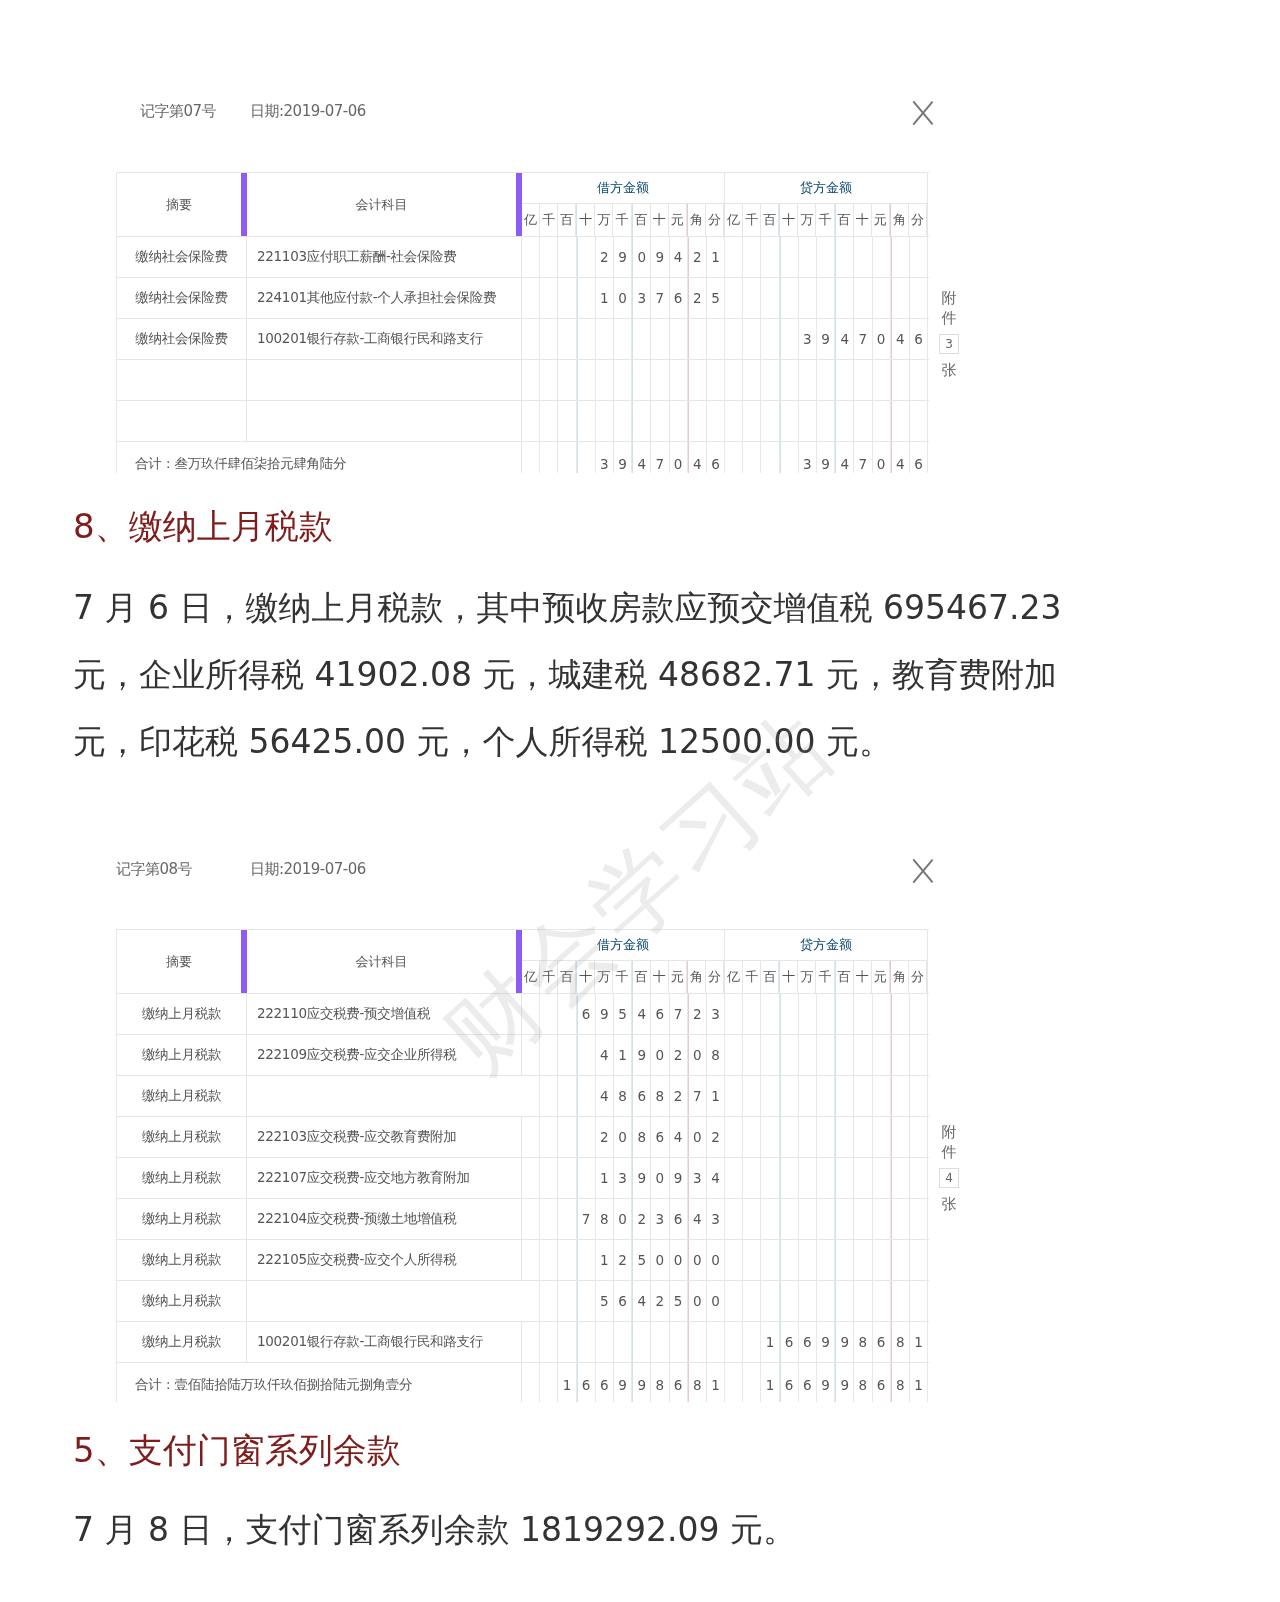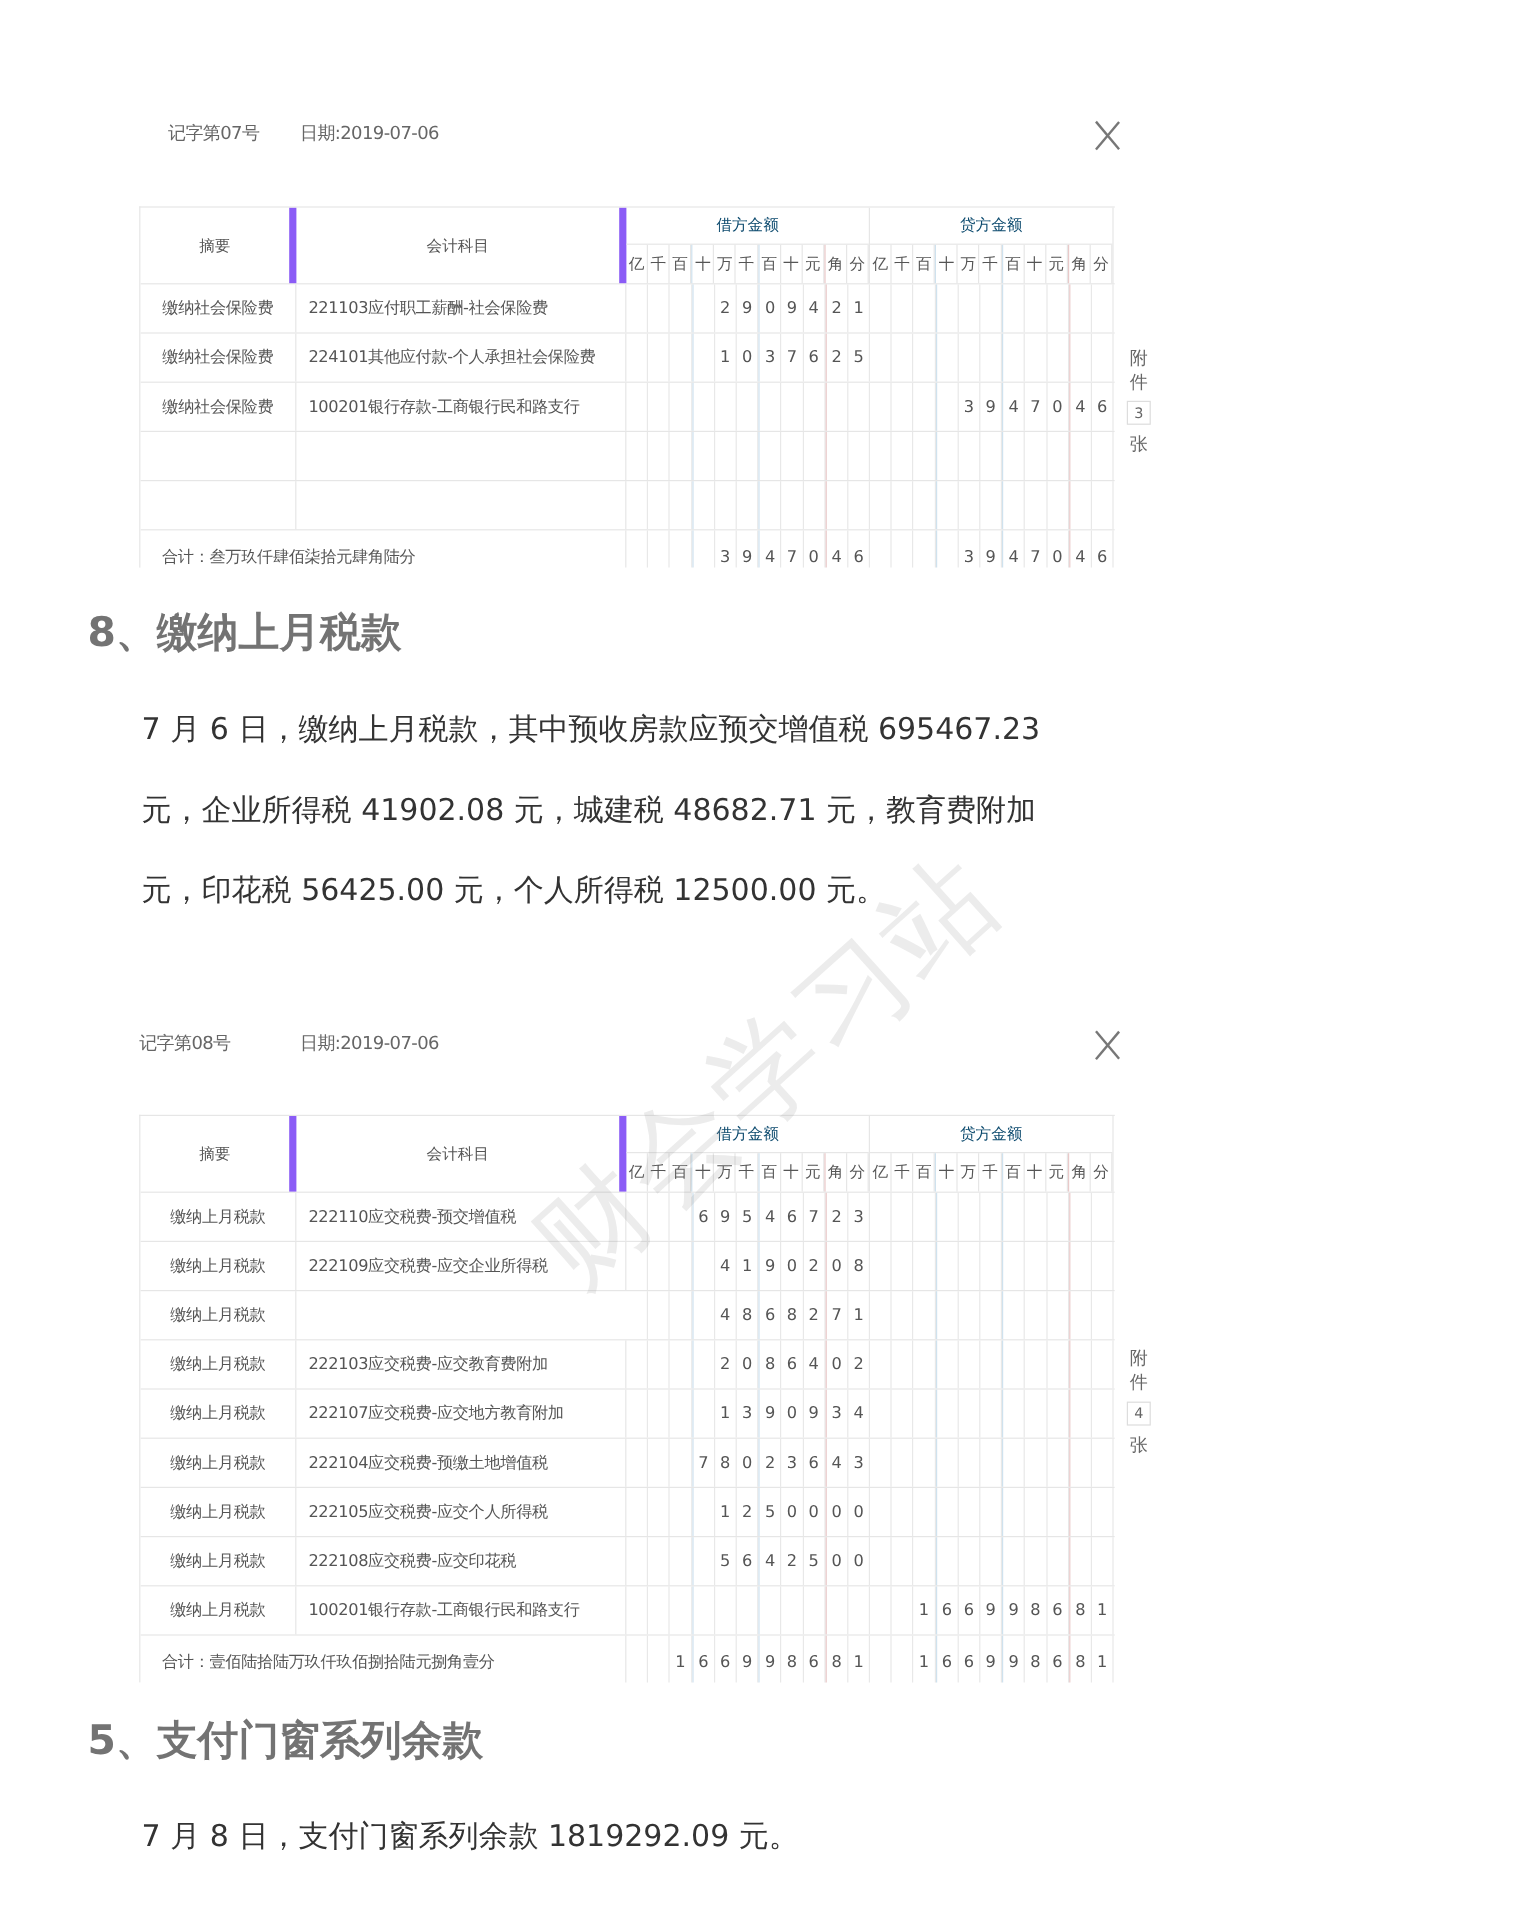--- a/index.html
+++ b/index.html
@@ -21,22 +21,22 @@
   .cell{position:absolute;top:0;height:100%;display:flex;align-items:center;font-size:13.5px;color:#555;border-right:1px solid #e6e6e6;box-sizing:border-box;white-space:nowrap;letter-spacing:-0.3px;}
   .c-sum{left:0;width:130px;justify-content:center;}
   .c-acct{left:130px;width:275px;padding-left:10px;}
   .c-total{left:0;width:405px;padding-left:18px;border-right:1px solid #e6e6e6;}
   .digits{position:absolute;top:0;height:100%;display:flex;}
   .d{flex:1;display:flex;align-items:center;justify-content:center;font-size:13.5px;color:#555;border-right:1px solid #e8e8e8;box-sizing:border-box;}
   .unit.b3,.d.b3{border-left:1px solid #cfe2ee;}
   .unit.r9,.d.r9{border-left:1px solid #e9c9c9;}
   .attach{position:absolute;left:937px;width:24px;text-align:center;font-size:15px;color:#666;line-height:20px;}
   .attach .cnt{display:block;margin:6px auto;width:18px;height:18px;border:1px solid #ddd;font-size:12px;line-height:18px;}
-  .heading{position:absolute;left:73px;font-size:34px;font-weight:bold;color:#737373;white-space:nowrap;}
-  .para{position:absolute;left:73px;width:1150px;font-size:25px;line-height:67px;color:#333;margin-left:45px;}
+  .heading{position:absolute;left:73px;font-size:34px;font-weight:normal;color:#7f1d1d;white-space:nowrap;}
+  .para{position:absolute;left:73px;width:1150px;font-size:33px;line-height:67px;color:#333;}
   .watermark{position:absolute;left:400px;top:830px;font-size:92px;color:rgba(150,150,150,0.18);transform:rotate(-42deg);transform-origin:center;white-space:nowrap;pointer-events:none;letter-spacing:4px;}
 </style>
 </head>
 <body>
 
 <div class="voucher" style="top:0;">
   <div class="v-head" style="left:116px;top:102px;margin-left:24px;">记字第07号</div>
   <div class="v-head" style="left:250px;top:102px;">日期:2019-07-06</div>
   <div class="v-close" style="left:910px;top:100px;"></div>
   <div class="vtable" id="vt07" style="top:172px;height:300px;">
@@ -516,21 +516,20 @@
           <span class="d"></span>
           <span class="d b3"></span>
           <span class="d"></span>
           <span class="d"></span>
           <span class="d r9"></span>
           <span class="d"></span>
         </div>
       </div>
       <div class="row">
         <div class="cell c-sum">缴纳上月税款</div>
-        <div class="cell c-acct">222108应交税费-应交印花税</div>
         <div class="digits" style="left: 405px; width: 203px;">
           <span class="d"></span>
           <span class="d"></span>
           <span class="d"></span>
           <span class="d b3"></span>
           <span class="d">5</span>
           <span class="d">6</span>
           <span class="d b3">4</span>
           <span class="d">2</span>
           <span class="d">5</span>

